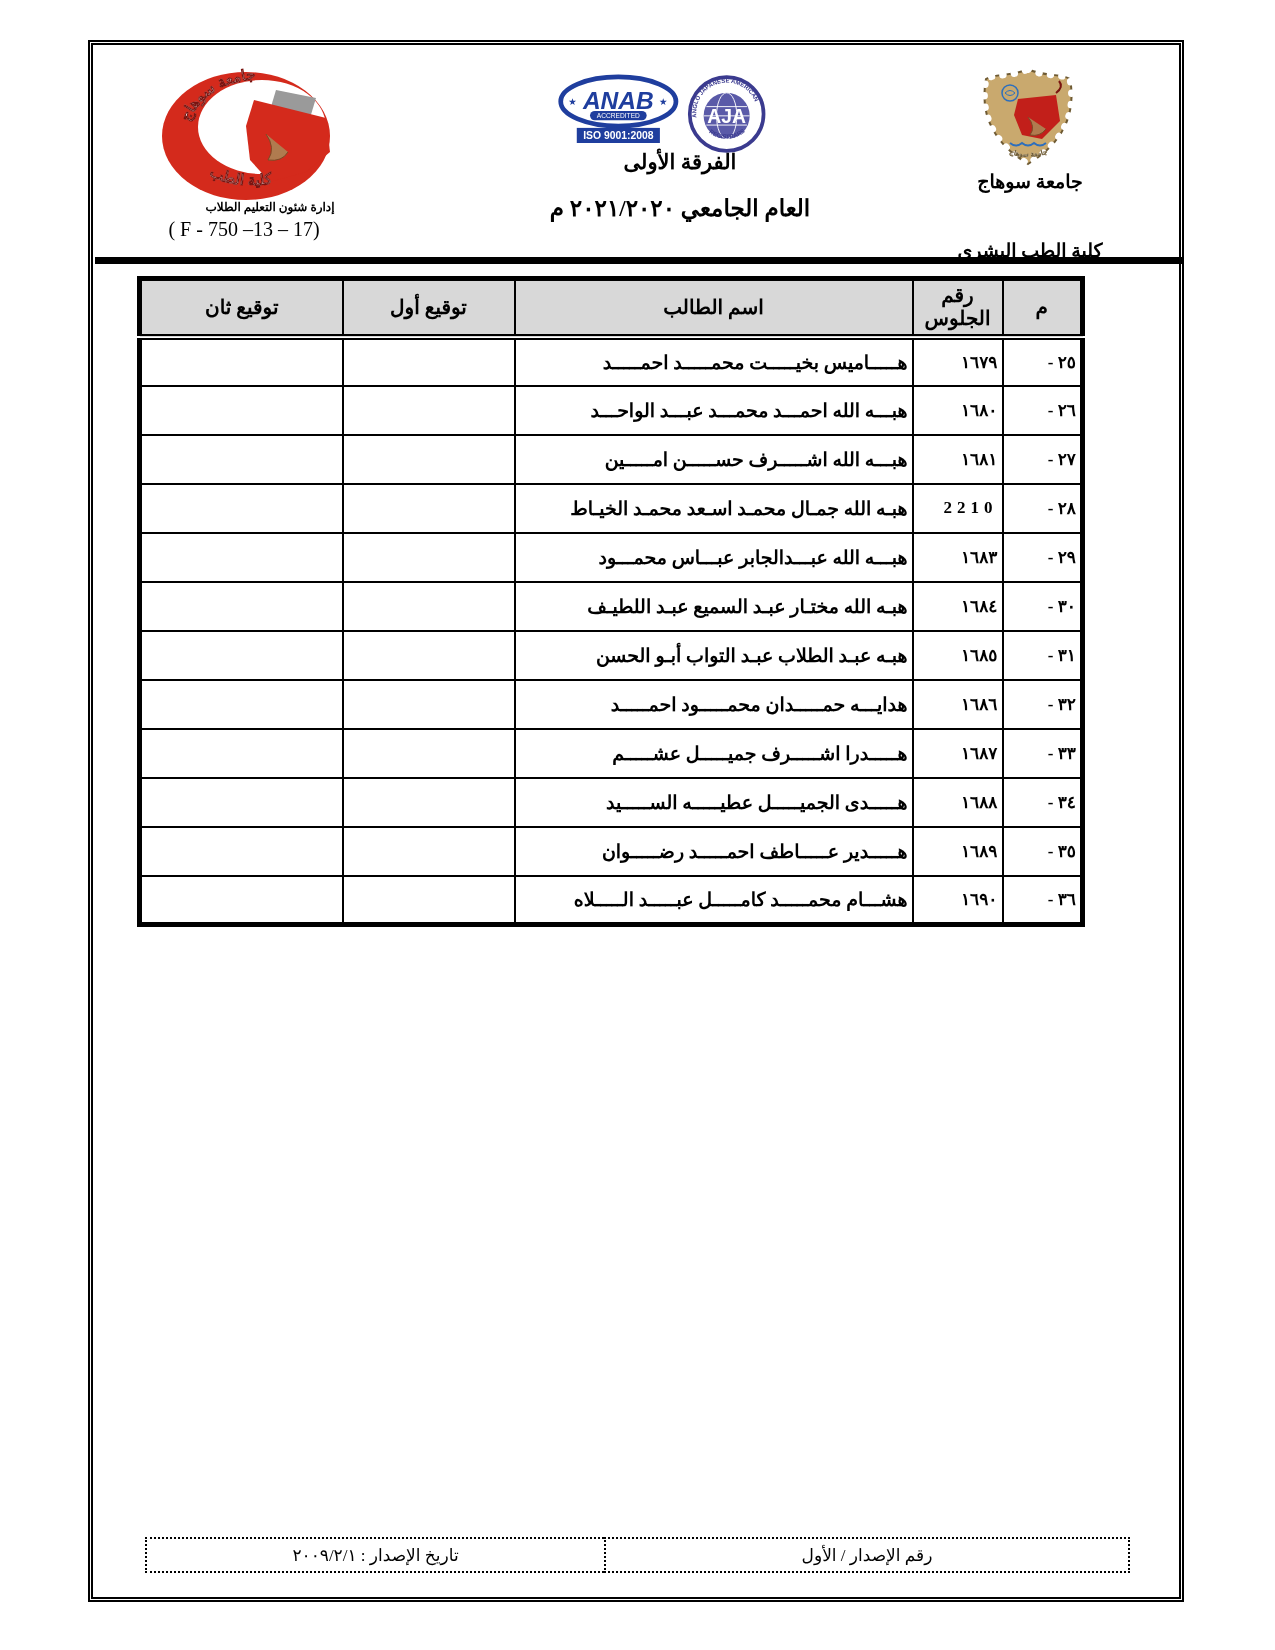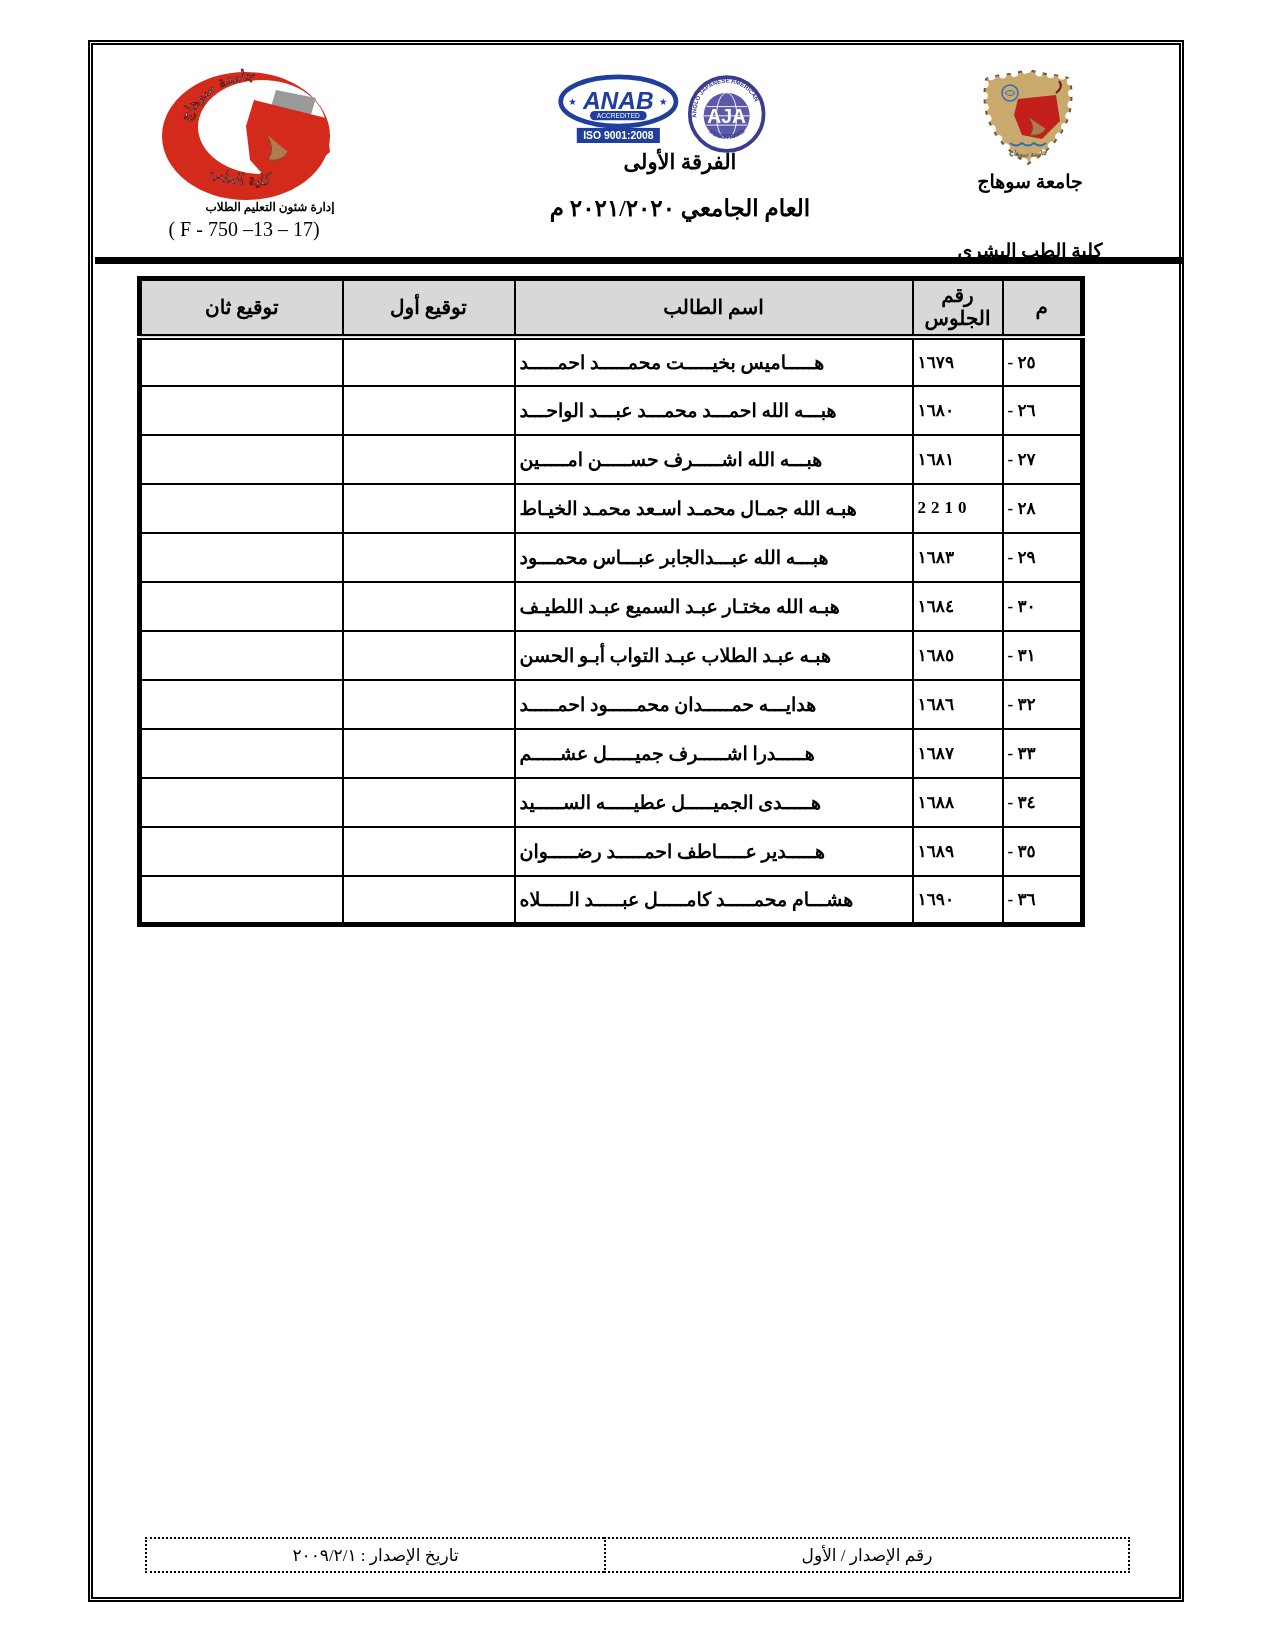--- a/index.html
+++ b/index.html
@@ -31,21 +31,21 @@
   table.roster{
     left:137px;top:276px;width:943px;position:absolute;
     border-collapse:collapse;direction:rtl;table-layout:fixed;
   }
   table.roster th,table.roster td{border:2px solid #000;padding:0 4px;box-sizing:border-box;}
   table.roster{border:5px solid #000;}
   table.roster th{
     background:#d8d8d8;height:58px;font-size:20px;font-weight:bold;
     border-bottom:6px double #000;text-align:center;line-height:1.15;
   }
-  table.roster td{height:49px;text-align:left;}
+  table.roster td{height:49px;text-align:right;}
   td.cell-name{font-weight:bold;font-size:19px;}
   td.cell-seat{font-weight:bold;font-size:17px;letter-spacing:5px;}
   td.cell-idx{font-weight:bold;font-size:17px;}
   
   table.issue{
     left:145px;top:1537px;width:985px;position:absolute;
     border-collapse:collapse;direction:rtl;
   }
   table.issue td{
     border:2px dotted #000;height:30px;text-align:center;

